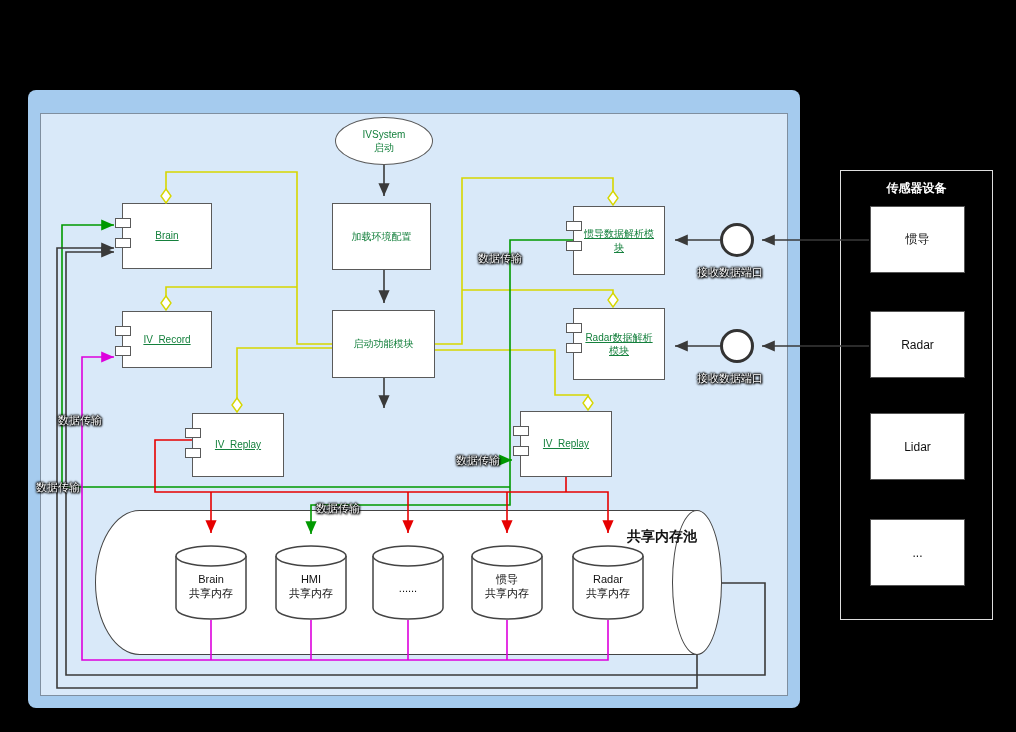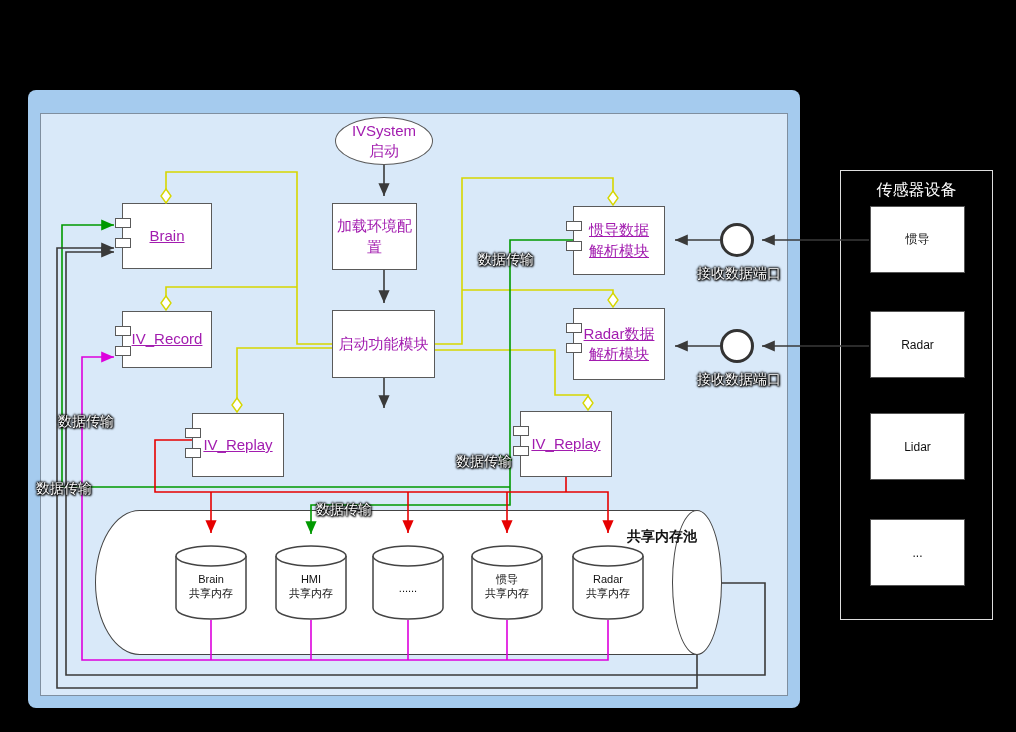--- a/index.html
+++ b/index.html
@@ -6,45 +6,45 @@
   html,body { background:#000; }
   body { font-family:"Liberation Sans","DejaVu Sans",sans-serif; }
   .stage { position:relative; width:1016px; height:732px; background:#000; overflow:hidden; }
   .title { position:absolute; top:32px; left:0; width:100%; text-align:center; color:#fff;
            font-size:22px; font-weight:bold; letter-spacing:1px; }
   .outer { position:absolute; left:28px; top:90px; width:772px; height:618px;
            background:#a5cbee; border-radius:8px; }
   .inner { position:absolute; left:40px; top:113px; width:748px; height:583px;
            background:#d9e9f9; border:1px solid #7f8fa0; }
   .node { position:absolute; background:#fff; border:1px solid #5a5a5a; display:flex;
-          align-items:center; justify-content:center; text-align:center; font-size:15px;
-          color:#a21caf; line-height:1.35; }
+          align-items:center; justify-content:center; text-align:center; font-size:10px;
+          color:#15803d; line-height:1.35; }
   .ellipse { border-radius:50%; flex-direction:column; }
   .comp .lbl { text-decoration:underline; }
   .pad8 { padding:0 8px; }
   .pad12 { padding:0 12px; }
   .tab { position:absolute; left:-8px; width:16px; height:10px; background:#fff; border:1px solid #5a5a5a; }
   .t1 { top:14px; } .t2 { top:34px; }
   .circle-port { position:absolute; width:34px; height:34px; border-radius:50%;
                  background:#fff; border:3px solid #333; }
-  .edge-label { position:absolute; color:#fff; font-size:14px; white-space:nowrap;
+  .edge-label { position:absolute; color:#fff; font-size:11px; white-space:nowrap;
                 text-shadow:0 1px 2px #000,1px 0 2px #000,-1px 0 2px #000,0 -1px 2px #000,1px 1px 2px #000; }
   .pool-body { position:absolute; left:95px; top:510px; width:602px; height:145px; background:#fff;
                border:1.5px solid #444; border-radius:45px 0 0 45px / 73px 0 0 73px; }
   .pool-cap { position:absolute; left:672px; top:510px; width:50px; height:145px; background:#fff;
               border:1.5px solid #444; border-radius:50%; }
   .pool-title { position:absolute; left:627px; top:528px; font-size:14px; font-weight:bold; color:#111; }
   .cyl { position:absolute; width:72px; height:75px; }
   .cyl svg { position:absolute; left:0; top:0; }
   .cyl .txt { position:absolute; left:0; top:27px; width:100%; text-align:center;
               font-size:11px; line-height:1.3; color:#111; }
   .sensor-panel { position:absolute; left:840px; top:170px; width:153px; height:450px;
                   background:#000; border:1px solid #ddd; }
   .sensor-title { position:absolute; top:9px; left:0; width:100%; text-align:center; color:#fff;
-                  font-size:16px; font-weight:normal; }
+                  font-size:12px; font-weight:bold; }
   .sensor-box { position:absolute; left:29px; width:95px; height:67px; background:#fff;
                 border:1px solid #555; display:flex; align-items:center; justify-content:center;
                 font-size:12px; color:#111; }
   svg.wires { position:absolute; left:0; top:0; width:1016px; height:732px; pointer-events:none; }
 </style>
 </head>
 <body>
 
 <div class="stage">
 
@@ -103,21 +103,21 @@
     <div class="txt">
         <div>Radar</div>
         <div>共享内存</div>
       </div>
   </div>
 
   <div class="node ellipse" style="left:335px;top:117px;width:98px;height:48px;">
     <div>IVSystem</div>
     <div>启动</div>
   </div>
-  <div class="node" style="left:332px;top:203px;width:85px;height:67px;">
+  <div class="node" style="left:332px;top:203px;width:99px;height:67px;">
     <span>加载环境配置</span>
   </div>
   <div class="node" style="left:332px;top:310px;width:103px;height:68px;">
     <span>启动功能模块</span>
   </div>
 
   <div class="node comp" style="left:122px;top:203px;width:90px;height:66px;">
     <div class="tab t1"></div>
     <div class="tab t2"></div>
     <span class="lbl">Brain</span>

